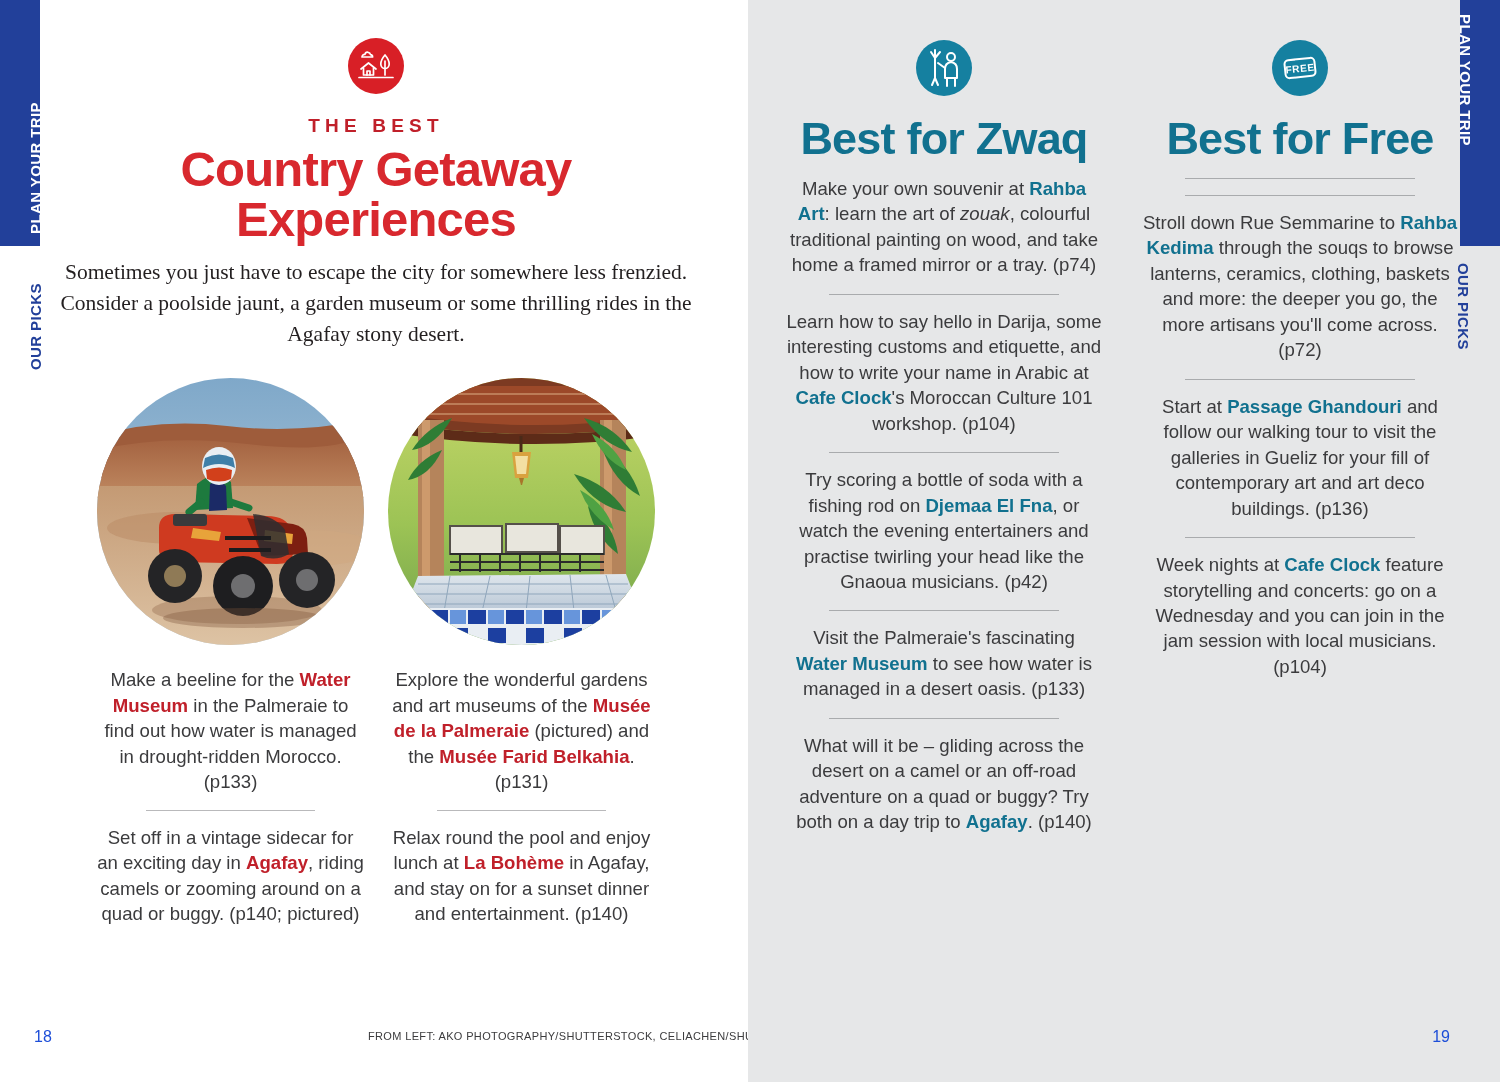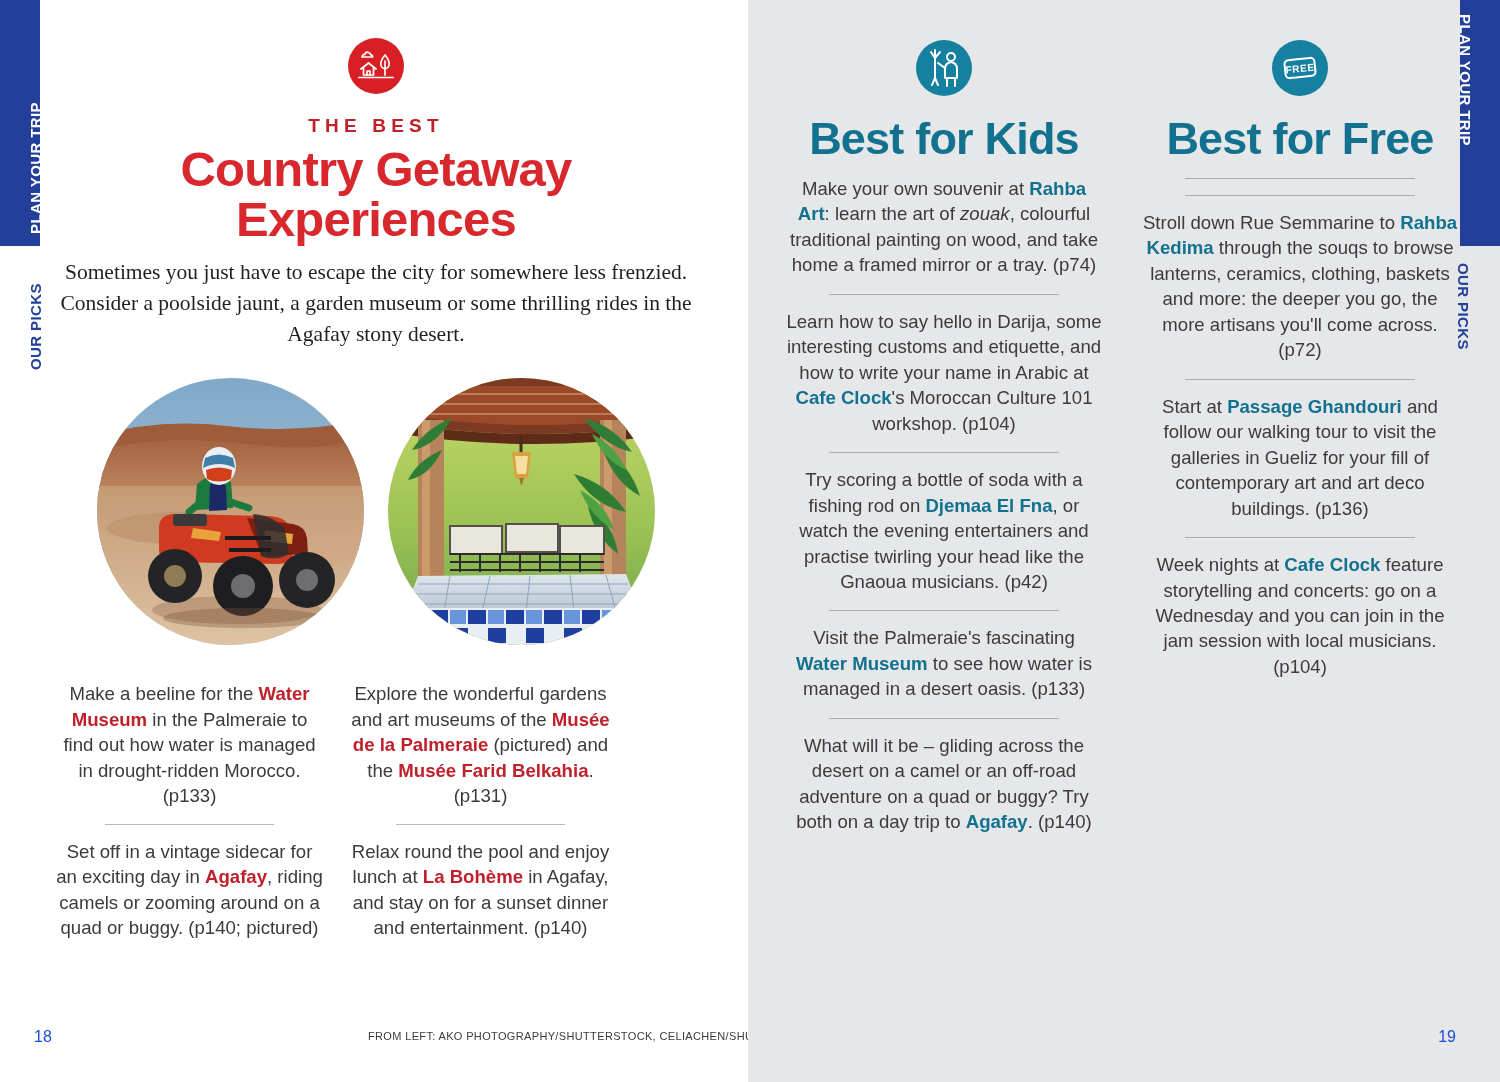--- a/index.html
+++ b/index.html
@@ -117,21 +117,21 @@
   .photo {
     width: 267px; height: 267px;
     border-radius: 50%;
     overflow: hidden;
     position: relative;
     flex: 0 0 267px;
   }
   .photo svg { display: block; width: 100%; height: 100%; }
 
   
-  .cap-row { display: flex; gap: 24px; justify-content: flex-start; margin-top: 36px; }
+  .cap-row { display: flex; gap: 24px; justify-content: center; margin-top: 22px; }
   .cap-col { width: 267px; flex: 0 0 267px; }
   .cap-item {
     text-align: center;
     font-size: 18.6px;
     line-height: 1.37;
     color: #3b3b3d;
   }
   .cap-item b { color: #c0202a; font-weight: bold; }
   .rule {
     width: 63%; height: 1px; background: #b9b9bb;
@@ -174,21 +174,21 @@
     width: 73%; height: 1px; background: #a9abad;
     margin: 16px auto 12px auto;
   }
 
   
   .folio {
     position: absolute; bottom: 36px;
     font-size: 16px; color: #1d4ed8; font-weight: normal;
   }
   .folio.left  { left: 34px; }
-  .folio.right { right: 44px; }
+  .folio.right { right: 50px; }
   .credit {
     position: absolute; bottom: 40px; left: 336px;
     font-size: 11px; letter-spacing: 0.35px;
     color: #3b3b3d;
     white-space: nowrap;
     padding-left: 32px;
   }
 </style>
 </head>
 <body>
@@ -405,21 +405,21 @@
                 <path d="M19 18 v20"></path>
                 <path d="M19 38 l-3 7 M19 38 l3 7"></path>
                 <circle cx="35" cy="17" r="4"></circle>
                 <path d="M35 22 q-6 1 -6 7 v9 h12 v-9 q0 -6 -6 -7z"></path>
                 <path d="M31 38 v8 M39 38 v8"></path>
                 <path d="M29 28 l-7 -5"></path>
               </g>
             </svg>
           </span>
         </div>
-        <h2 class="rheading">Best for Kids</h2>
+        <h2 class="rheading">Best for Zwaq</h2>
 
         <p class="ritem">Make your own souvenir at <b>Rahba Art</b>: learn the art of <i>zouak</i>, colourful traditional painting on wood, and take home a framed mirror or a tray. (p74)</p>
         <div class="rrule"></div>
         <p class="ritem">Learn how to say hello in Darija, some interesting customs and etiquette, and how to write your name in Arabic at <b>Cafe Clock</b>'s Moroccan Culture 101 workshop. (p104)</p>
         <div class="rrule"></div>
         <p class="ritem">Try scoring a bottle of soda with a fishing rod on <b>Djemaa El Fna</b>, or watch the evening entertainers and practise twirling your head like the Gnaoua musicians. (p42)</p>
         <div class="rrule"></div>
         <p class="ritem">Visit the Palmeraie's fascinating <b>Water Museum</b> to see how water is managed in a desert oasis. (p133)</p>
         <div class="rrule"></div>
         <p class="ritem">What will it be – gliding across the desert on a camel or an off-road adventure on a quad or buggy? Try both on a day trip to <b>Agafay</b>. (p140)</p>

